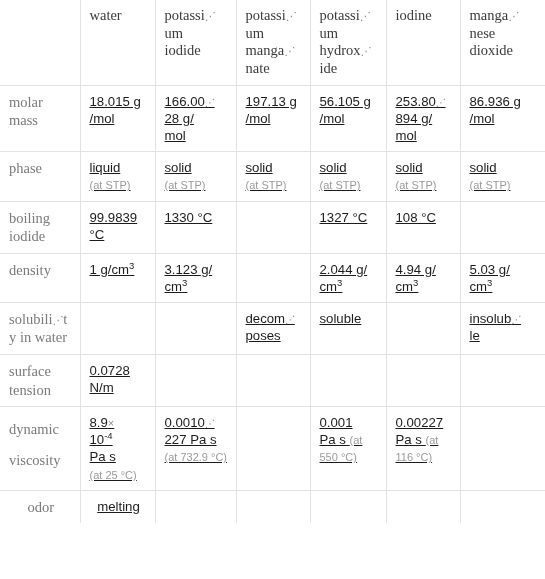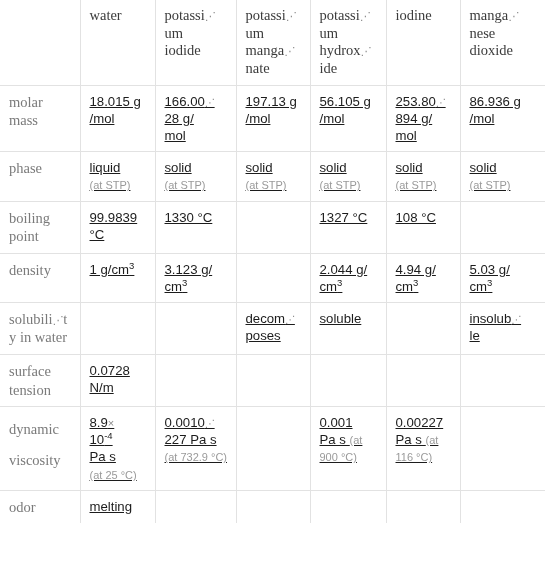--- a/index.html
+++ b/index.html
@@ -25,20 +25,21 @@
     vertical-align: top;
     text-align: left;
     font-weight: normal;
   }
   table.props tr > td:last-child,
   table.props tr > th:last-child {
     border-right: none;
   }
   table.props tr:last-child > td {
     border-bottom: none;
+    text-align: center;
   }
 
   
   col.c-label { width: 80px; }
   col.c-1 { width: 75px; }
   col.c-2 { width: 81px; }
   col.c-3 { width: 74px; }
   col.c-4 { width: 76px; }
   col.c-5 { width: 74px; }
   col.c-6 { width: 85px; }
@@ -152,21 +153,21 @@
       <td class="val">liquid<br><span class="qual">(at STP)</span></td>
       <td class="val">solid<br><span class="qual">(at STP)</span></td>
       <td class="val">solid<br><span class="qual">(at STP)</span></td>
       <td class="val">solid<br><span class="qual">(at STP)</span></td>
       <td class="val">solid<br><span class="qual">(at STP)</span></td>
       <td class="val">solid<br><span class="qual">(at STP)</span></td>
     </tr>
 
 
     <tr>
-      <td class="rowlabel">boiling point</td>
+      <td class="rowlabel">boiling iodide</td>
       <td class="val">99.9839<br>°C</td>
       <td class="val">1330 °C</td>
       <td class="val empty"></td>
       <td class="val">1327 °C</td>
       <td class="val">108 °C</td>
       <td class="val empty"></td>
     </tr>
 
     <tr>
       <td class="rowlabel">density</td>
@@ -196,21 +197,21 @@
       <td class="val empty"></td>
       <td class="val empty"></td>
       <td class="val empty"></td>
     </tr>
 
     <tr>
       <td class="rowlabel spaced">dynamic viscosity</td>
       <td class="val">8.9<span class="times">×</span><br>10<sup>-4</sup><br>Pa s<br><span class="qual">(at 25 °C)</span></td>
       <td class="val">0.0010<span class="shy">⋰</span><br>227 Pa s<br><span class="qual-wrap">(at 732.9 °C)</span></td>
       <td class="val empty"></td>
-      <td class="val">0.001<br>Pa s <span class="qual-wrap">(at 900 °C)</span></td>
+      <td class="val">0.001<br>Pa s <span class="qual-wrap">(at 550 °C)</span></td>
       <td class="val">0.00227<br>Pa s <span class="qual-wrap">(at 116 °C)</span></td>
       <td class="val empty"></td>
     </tr>
 
     <tr>
       <td class="rowlabel">odor</td>
       <td class="val">melting</td>
       <td class="val empty"></td>
       <td class="val empty"></td>
       <td class="val empty"></td>

